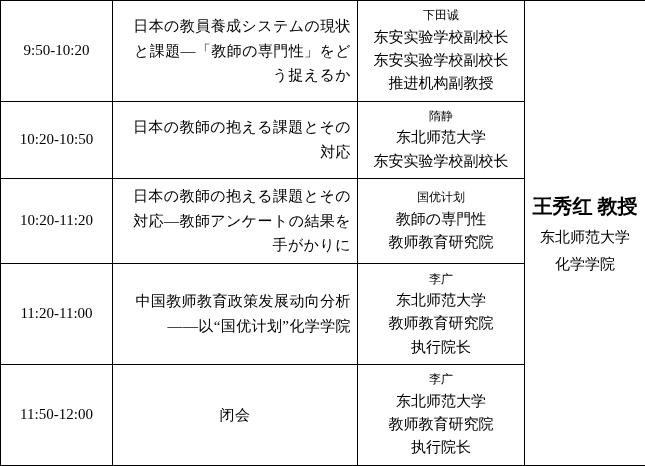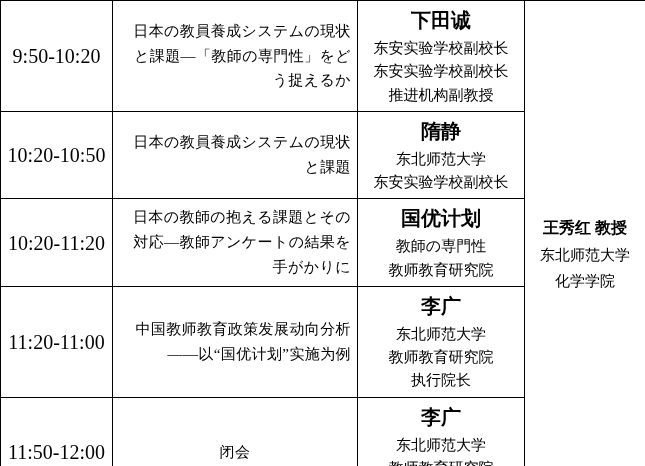--- a/index.html
+++ b/index.html
@@ -26,56 +26,56 @@
     padding: 4px 6px;
     box-sizing: border-box;
   }
   .col-time  { width: 112px; }
   .col-title { width: 245px; }
   .col-speaker { width: 167px; }
   .col-chair { width: 121px; }
 
   .cell-time {
     text-align: center;
-    font-size: 20px;
+    font-size: 15px;
     line-height: 1.3;
     white-space: nowrap;
   }
   .cell-title {
     text-align: right;
     font-size: 15px;
     line-height: 1.65;
     letter-spacing: 0.4px;
   }
   .cell-title.center {
     text-align: center;
   }
   .cell-speaker {
     text-align: center;
     font-size: 15px;
     line-height: 1.55;
   }
   .speaker-name {
     display: block;
-    font-weight: bold;
-    font-size: 20px;
+    font-weight: normal;
+    font-size: 12px;
     margin-bottom: 1px;
   }
   .speaker-line {
     display: block;
   }
   .cell-chair {
     text-align: center;
     font-size: 15px;
     line-height: 1.75;
   }
   .chair-name {
     display: block;
     font-weight: bold;
-    font-size: 16px;
+    font-size: 20px;
   }
   .chair-line {
     display: block;
   }
 </style>
 </head>
 <body>
 
 <table id="schedule-table">
   <colgroup>
@@ -95,39 +95,39 @@
         <span class="speaker-line">推进机构副教授</span>
       </td>
       <td class="cell-chair" rowspan="5">
         <span class="chair-name">王秀红 教授</span>
         <span class="chair-line">东北师范大学</span>
         <span class="chair-line">化学学院</span>
       </td>
     </tr>
     <tr>
       <td class="cell-time">10:20-10:50</td>
-      <td class="cell-title">日本の教員養成システムの現状と課題</td>
+      <td class="cell-title">日本の教師の抱える課題とその対応</td>
       <td class="cell-speaker">
         <span class="speaker-name">隋静</span>
         <span class="speaker-line">东北师范大学</span>
         <span class="speaker-line">东安实验学校副校长</span>
       </td>
     </tr>
     <tr>
       <td class="cell-time">10:20-11:20</td>
       <td class="cell-title">日本の教師の抱える課題とその対応—教師アンケートの結果を手がかりに</td>
       <td class="cell-speaker">
         <span class="speaker-name">国优计划</span>
         <span class="speaker-line">教師の専門性</span>
         <span class="speaker-line">教师教育研究院</span>
       </td>
     </tr>
     <tr>
       <td class="cell-time">11:20-11:00</td>
-      <td class="cell-title">中国教师教育政策发展动向分析——以“国优计划”实施为例</td>
+      <td class="cell-title">中国教师教育政策发展动向分析——以“国优计划”化学学院</td>
       <td class="cell-speaker">
         <span class="speaker-name">李广</span>
         <span class="speaker-line">东北师范大学</span>
         <span class="speaker-line">教师教育研究院</span>
         <span class="speaker-line">执行院长</span>
       </td>
     </tr>
     <tr>
       <td class="cell-time">11:50-12:00</td>
       <td class="cell-title center">闭会</td>

